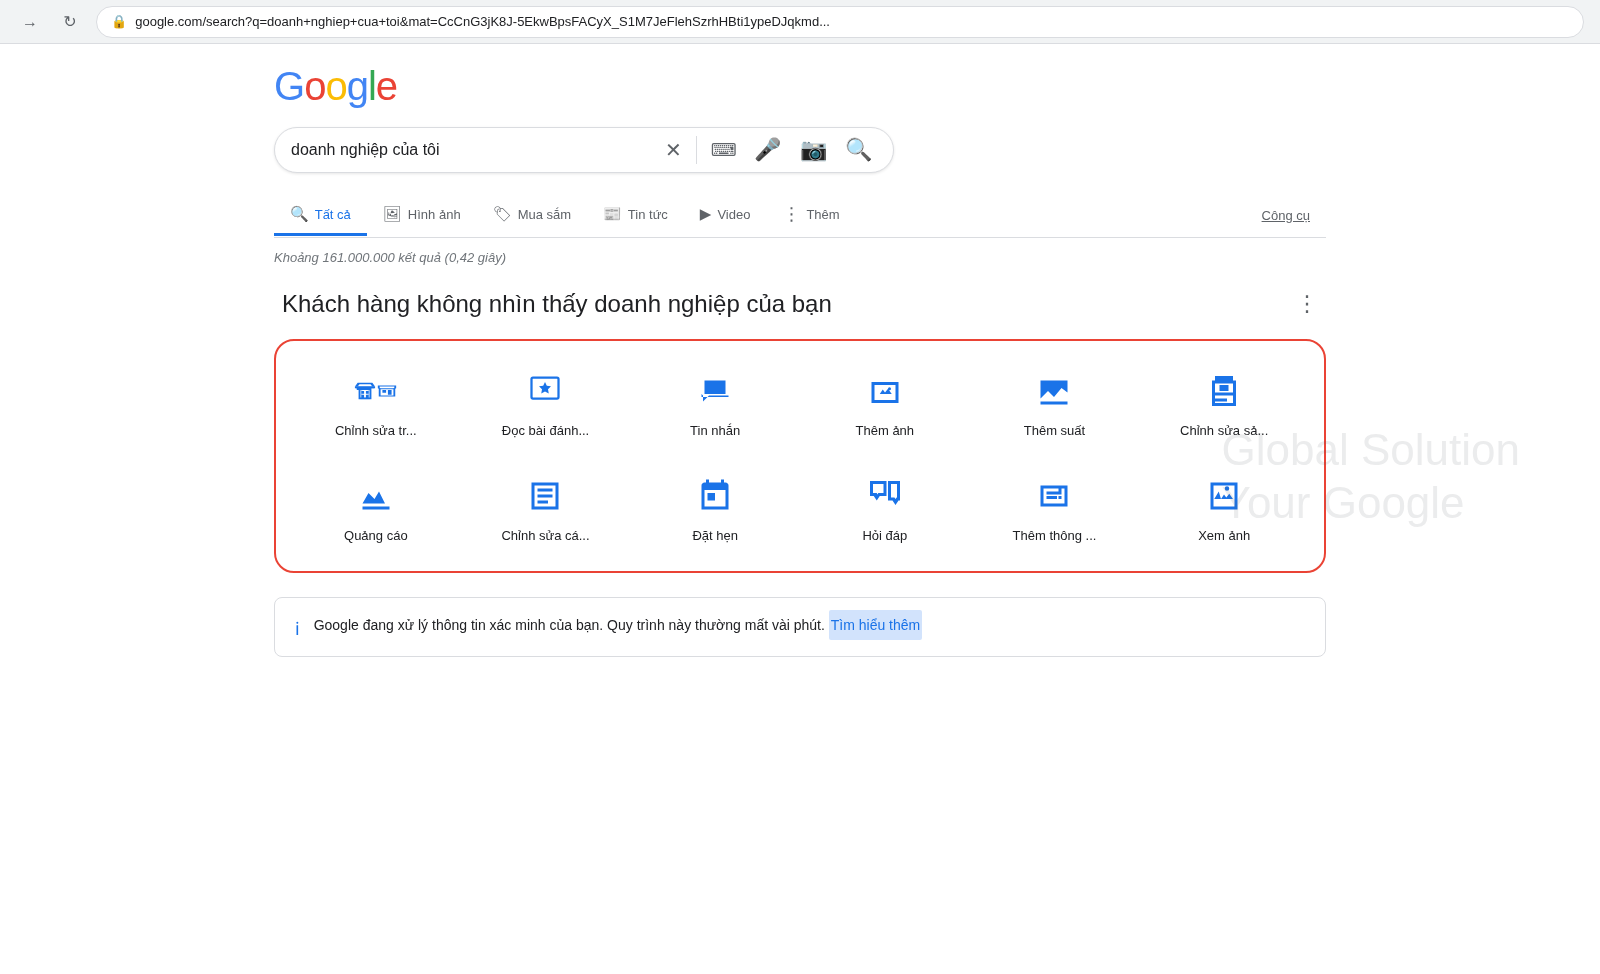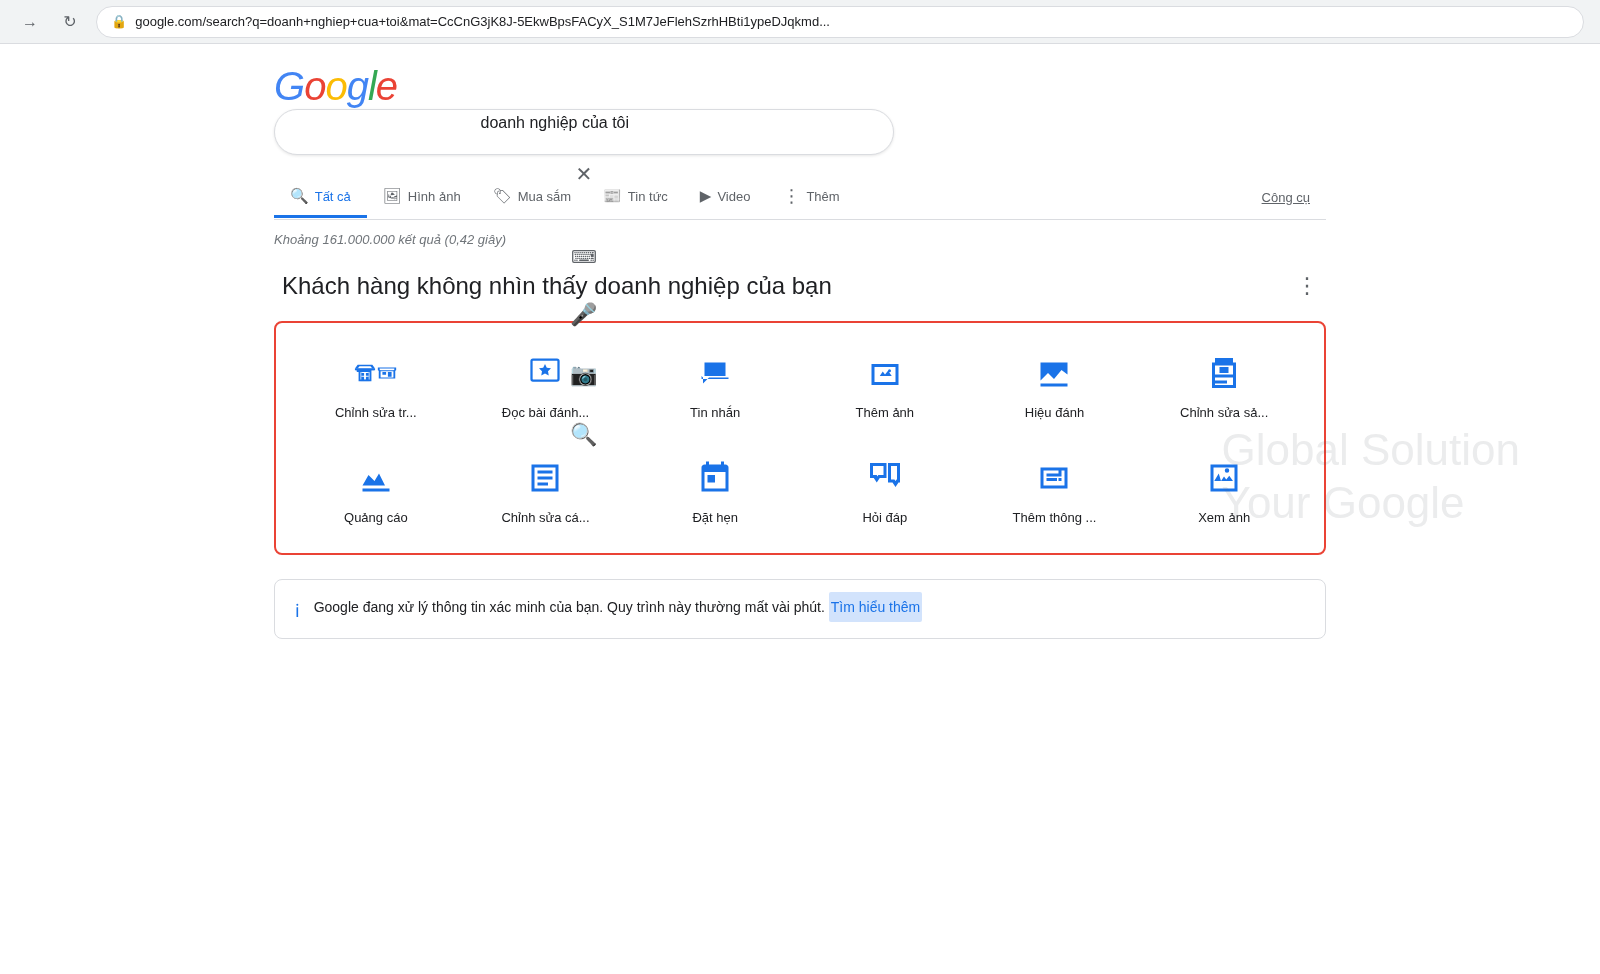--- a/index.html
+++ b/index.html
@@ -49,21 +49,21 @@
     
     .page-content {
       max-width: 1100px;
       margin: 0 auto;
       padding: 20px 24px;
     }
 
     
     .google-logo {
       display: flex;
-      font-style: italic;
+      margin-bottom: 18px;
     }
     .logo-letters {
       font-size: 40px;
       font-weight: 400;
       letter-spacing: -1px;
     }
     .g-blue { color: #4285F4; }
     .g-red { color: #EA4335; }
     .g-yellow { color: #FBBC05; }
     .g-green { color: #34A853; }
@@ -73,27 +73,26 @@
       display: flex;
       align-items: center;
       margin-bottom: 20px;
       margin-left: 0;
     }
     .search-bar {
       display: flex;
       align-items: center;
       border: 1px solid #dadce0;
       border-radius: 24px;
-      padding: 4px 16px;
+      padding: 16px 16px;
       height: 46px;
       width: 620px;
       background: #fff;
       box-shadow: 0 1px 3px rgba(0,0,0,0.1);
-      gap: 26px;
-      flex-direction: column;
+      gap: 10px;
     }
     .search-input {
       flex: 1;
       border: none;
       outline: none;
       font-size: 16px;
       color: #202124;
       background: transparent;
     }
     .search-icon-btn {
@@ -183,21 +182,21 @@
       border: none;
       cursor: pointer;
       color: #5f6368;
       font-size: 22px;
       padding: 4px 8px;
     }
 
     
     .actions-grid-wrapper {
       border: 2px solid #EA4335;
-      border-radius: 8px;
+      border-radius: 20px;
       padding: 20px;
       margin-bottom: 20px;
     }
     .actions-grid {
       display: grid;
       grid-template-columns: repeat(6, 1fr);
       gap: 20px 10px;
     }
     .action-item {
       display: flex;
@@ -406,21 +405,21 @@
           </div>
           <span class="action-label">Thêm ảnh</span>
         </div>
 
         <div class="action-item">
           <div class="action-icon">
             <svg viewBox="0 0 24 24" fill="#1a73e8">
               <path d="M3 17l5-5 4 4 5-6 4 3V5H3v12zm0 2h18v2H3v-2z"></path>
             </svg>
           </div>
-          <span class="action-label">Hiệu đánh</span>
+          <span class="action-label">Thêm suất</span>
         </div>
 
         <div class="action-item">
           <div class="action-icon">
             <svg viewBox="0 0 24 24" fill="#1a73e8">
               <path d="M7 5h10v2H7V5zM5 7h14v14H5V7zm2 2v10h10V9H7zm3 0h4v3h-4V9zm-3 4h10v2H7v-2zm0 4h6v2H7v-2z" opacity="0"></path>
               <path d="M6 2h12v3H6V2zM4 5h16v17H4V5zm2 2v13h12V7H6zm3 1h6v4H9V8zm-3 5h12v2H6v-2zm0 4h8v2H6v-2z"></path>
             </svg>
           </div>
           <span class="action-label">Chỉnh sửa sả...</span>

